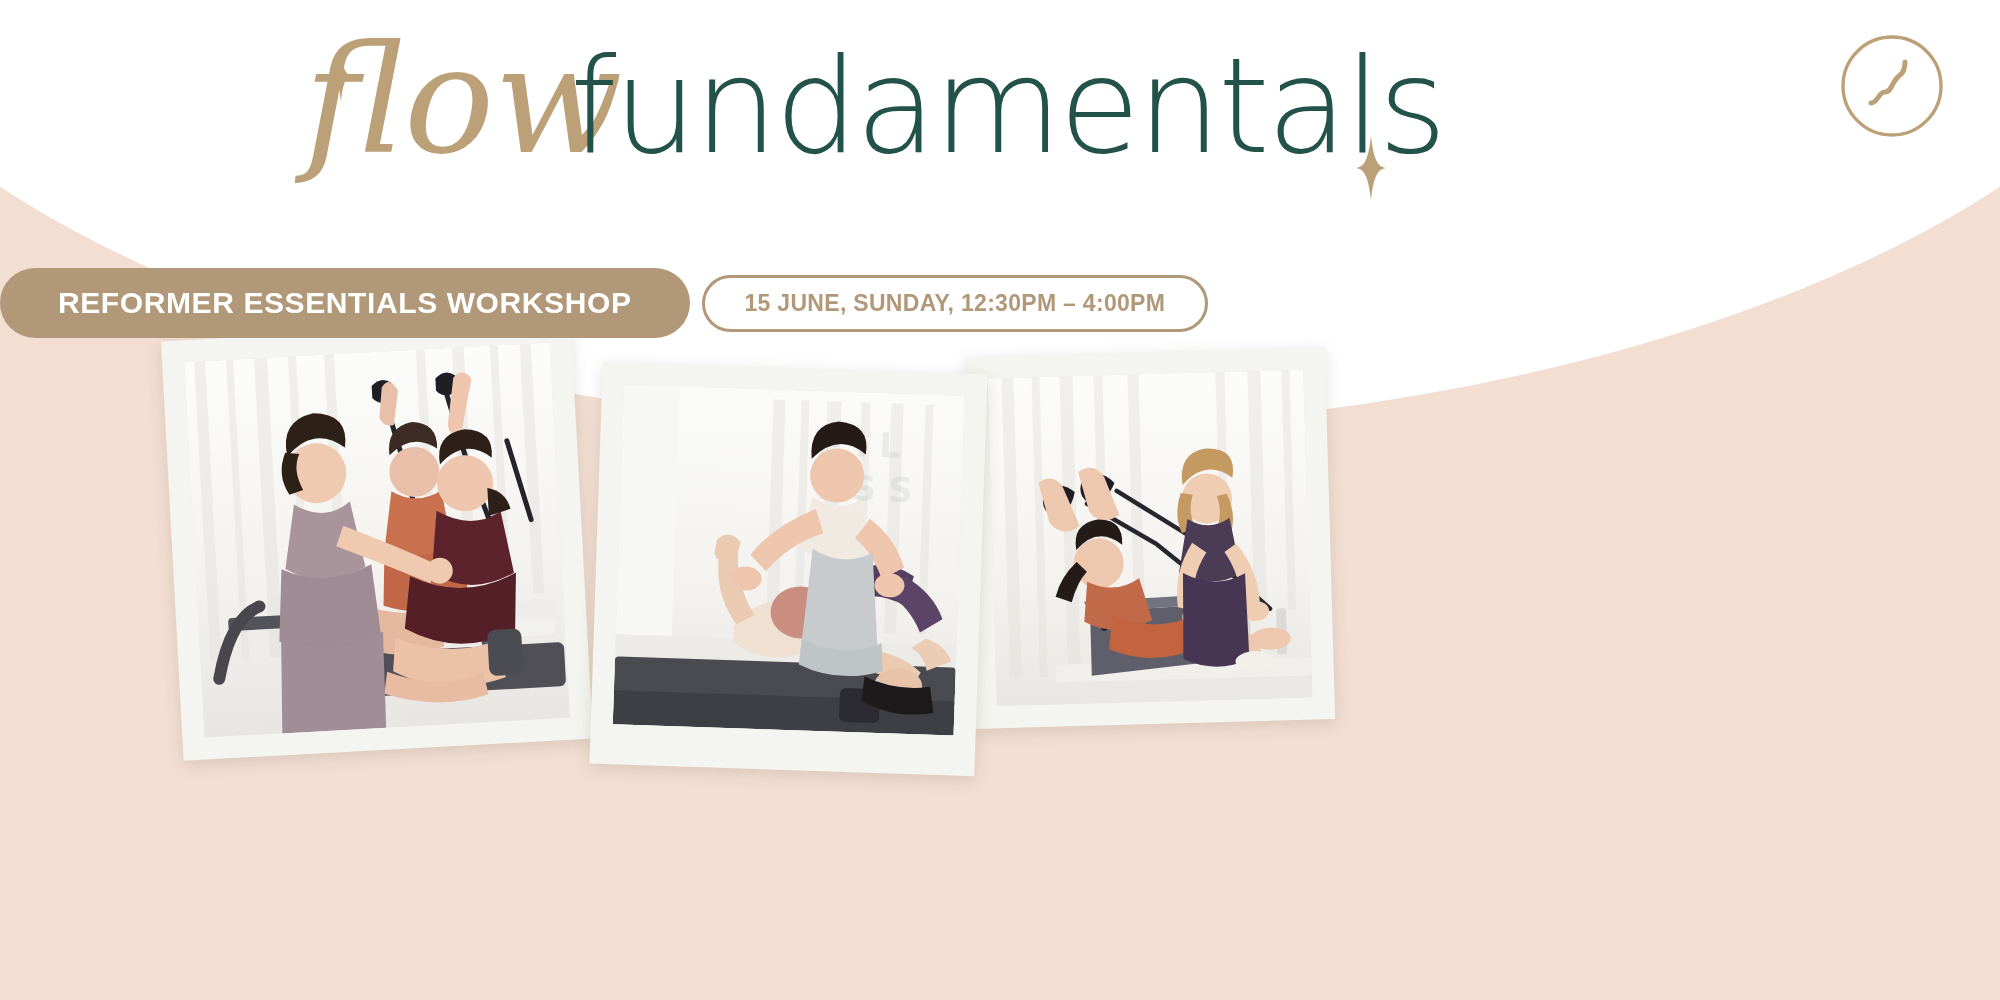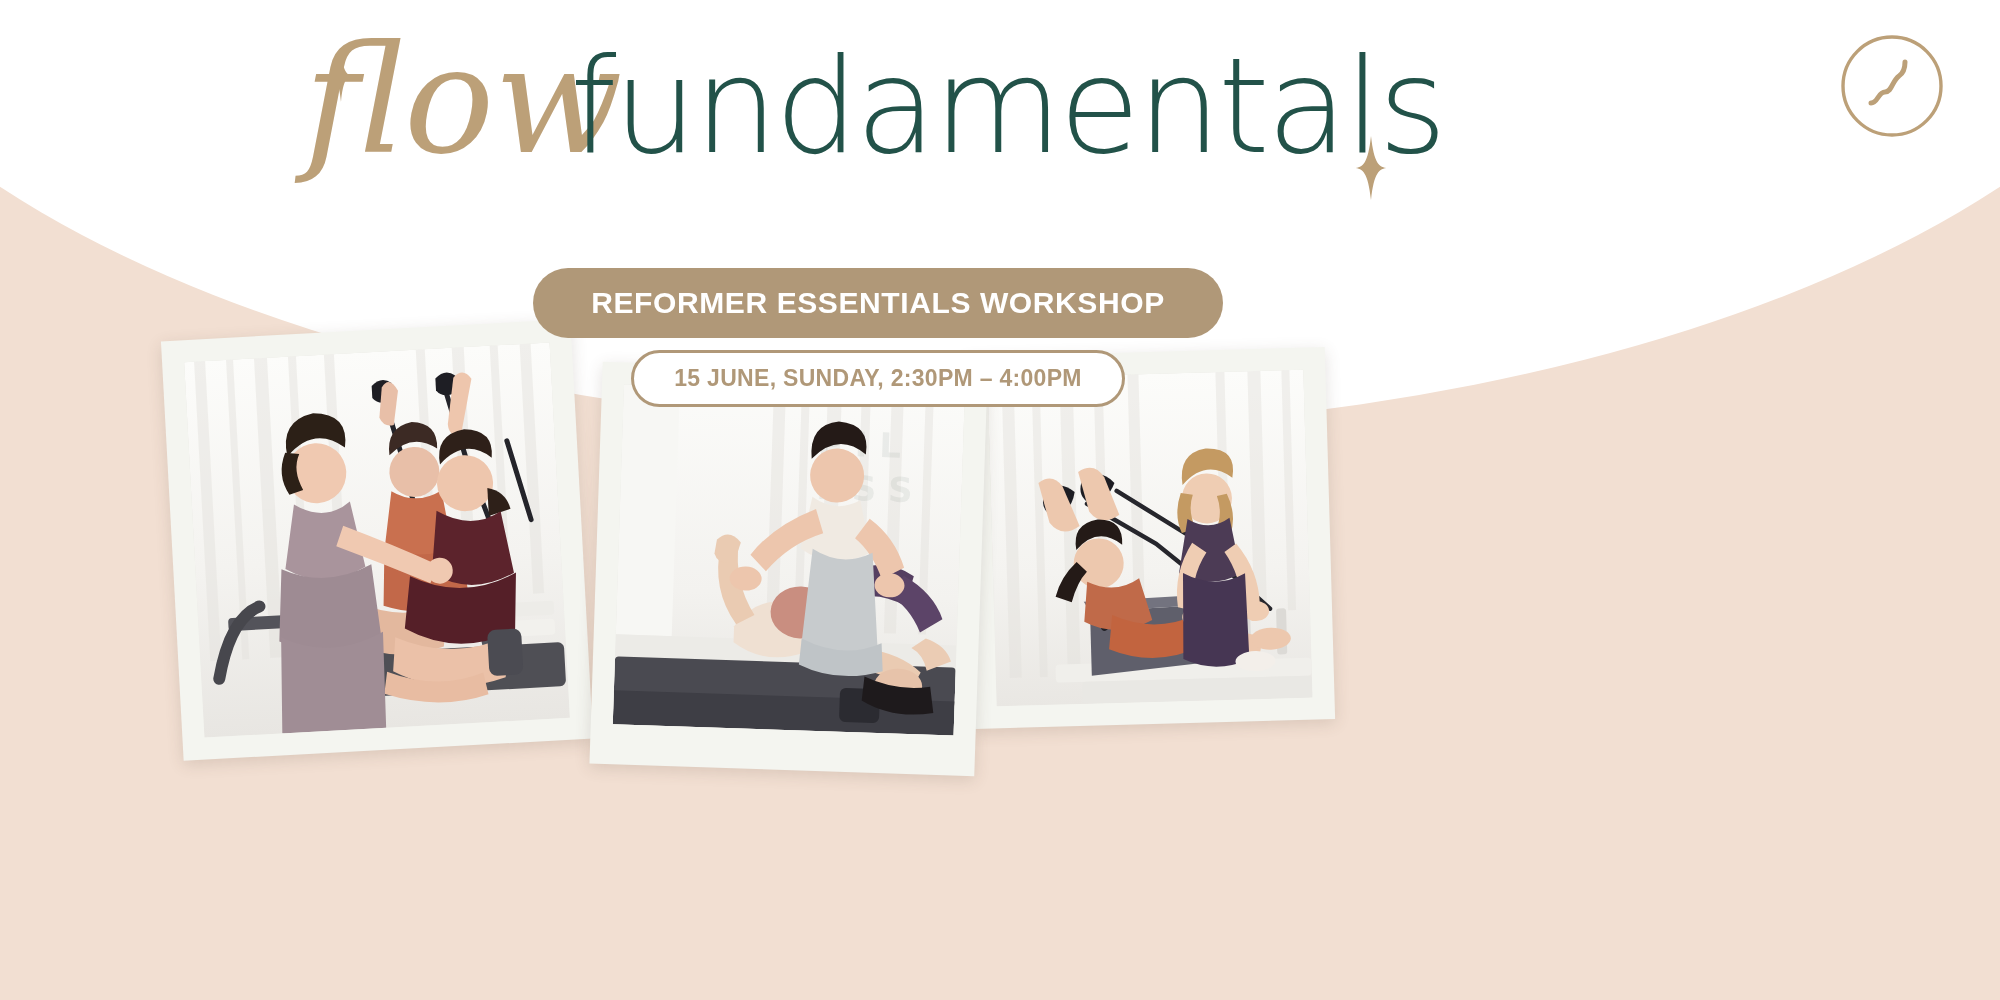--- a/index.html
+++ b/index.html
@@ -79,21 +79,21 @@
   }
 
   
   .badge-stack {
     position: absolute;
     left: 0;
     top: 268px;
     width: 1756px;
     z-index: 32;
     display: flex;
-    flex-direction: column;
+    flex-direction: row;
     align-items: center;
     gap: 12px;
   }
 
   .workshop-badge {
     background: #B09878;
     color: #FFFFFF;
     font-size: 30px;
     font-weight: bold;
     letter-spacing: 0.6px;
@@ -390,21 +390,21 @@
       <text class="word-flow" x="22" y="128">flow</text>
 
       <text class="word-fundamentals" x="288" y="128">fundamentals</text>
 
       <path d="M1072 144 C1081 144 1086 139 1089 112 C1092 139 1097 144 1106 144 C1097 144 1092 149 1089 176 C1086 149 1081 144 1072 144 Z" fill="#BCA078"></path>
     </svg>
   </div>
 
   <div class="badge-stack">
     <div class="workshop-badge">REFORMER ESSENTIALS WORKSHOP</div>
-    <div class="date-pill">15 JUNE, SUNDAY, 2:30PM – 4:00PM</div>
+    <div class="date-pill">15 JUNE, SUNDAY, 12:30PM – 4:00PM</div>
   </div>
 
   <div class="logo-mark">
     <svg viewBox="0 0 108 108">
       <circle cx="54" cy="54" r="49" fill="none" stroke="#BCA078" stroke-width="3.4"></circle>
       <path d="M33 71 C40 71 40 60 47 60 C54 60 54 49 61 44 C67 40 67 34 67 30" fill="none" stroke="#BCA078" stroke-width="5" stroke-linecap="round"></path>
     </svg>
   </div>
 
 </div>

